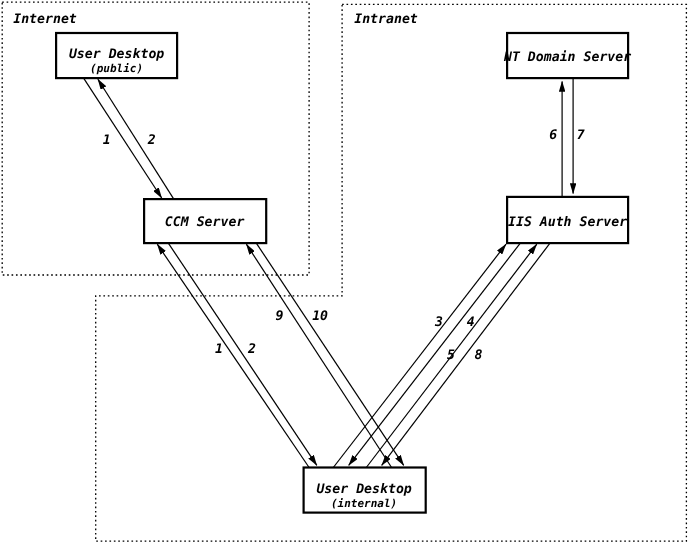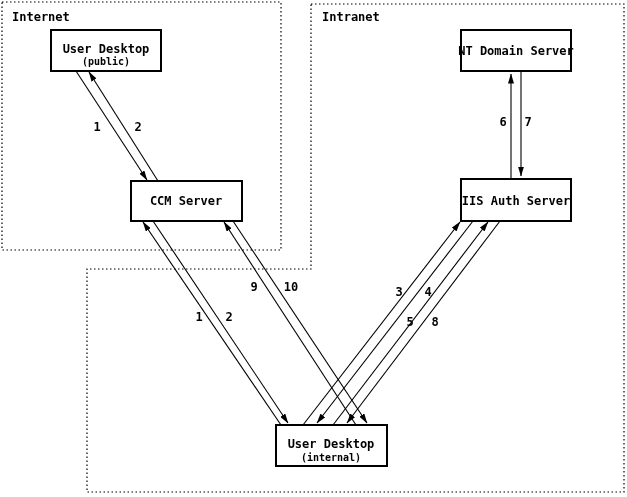--- a/index.html
+++ b/index.html
@@ -5,20 +5,21 @@
   html, body {
     margin: 0;
     padding: 0;
     background: #ffffff;
   }
   .stage {
     position: relative;
     width: 627px;
     height: 497px;
     background: #ffffff;
+    font-style: italic;
   }
   svg { display: block; }
   .zone-border {
     fill: none;
     stroke: #000000;
     stroke-width: 1.2;
     stroke-dasharray: 1.5 2.5;
   }
   .node-box {
     fill: #ffffff;

